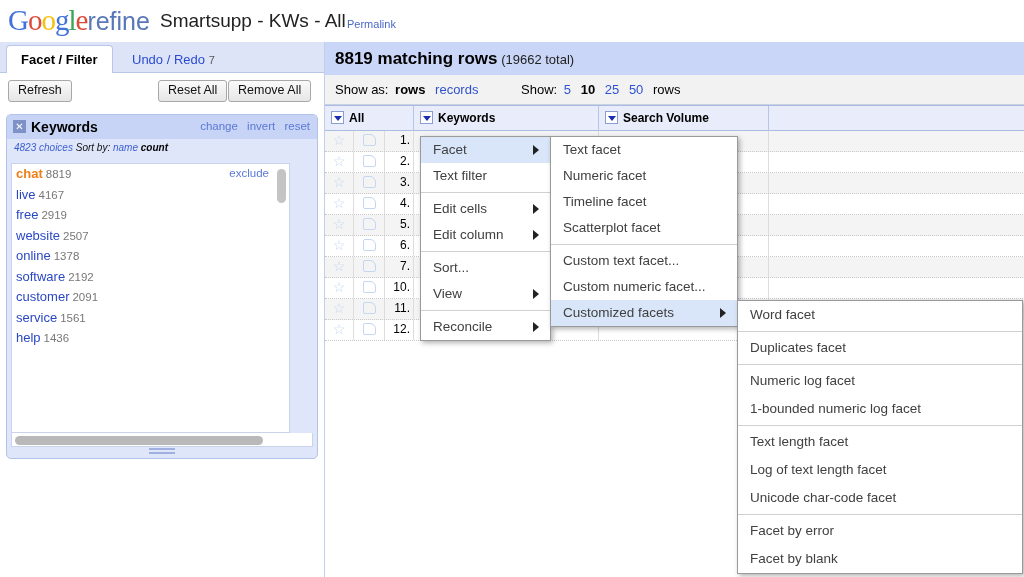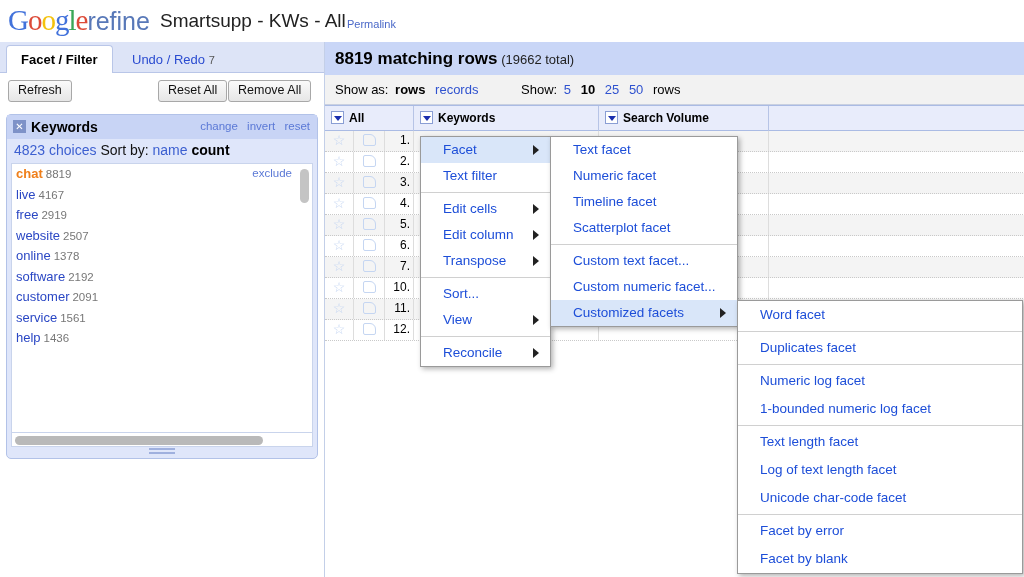--- a/index.html
+++ b/index.html
@@ -44,26 +44,26 @@
 
   .facet-box { position: absolute; left: 6px; top: 72px; width: 312px; height: 345px;
                background: #dfe6fa; border: 1px solid #b2c2e8; border-radius: 5px; }
   .facet-head { position: absolute; left: 0; top: 0; width: 310px; height: 24px; background: #c8d4f5; }
   .facet-x { position: absolute; left: 6px; top: 5px; width: 13px; height: 13px; background: #7e92c8;
              color: #fff; font-size: 10px; line-height: 13px; text-align: center; }
   .facet-title { position: absolute; left: 24px; top: 4px; font-weight: bold; font-size: 14px; }
   .facet-acts { position: absolute; right: 7px; top: 5px; font-size: 11.5px; color: #5b79d6; }
   .facet-acts span { margin-left: 6px; }
   .facet-sub { position: absolute; left: 0; top: 24px; width: 310px; height: 22px;
-               background: #dfe6fa; font-size: 14px; padding: 3px 0 0 7px; }
+               background: #dfe6fa; font-size: 10px; padding: 3px 0 0 7px; font-style: italic; }
   .facet-sub a { color: #3c5fd0; }
   .facet-sub b { color: #000; }
   .facet-sub .lbl { color: #111; }
 
-  .choices { position: absolute; left: 4px; top: 48px; width: 302px; height: 270px;
+  .choices { position: absolute; left: 4px; top: 48px; width: 279px; height: 270px;
              background: #fff; border: 1px solid #c9d4ec; overflow: hidden; }
   .choice { position: relative; height: 20.5px; padding: 2px 0 0 4px; font-size: 13px; white-space: nowrap; }
   .choice .nm { color: #2a47c4; }
   .choice.sel .nm { color: #ef7f1a; font-weight: bold; }
   .choice .ct { color: #777; font-size: 11.5px; margin-left: 3px; }
   .choice .ex { position: absolute; right: 20px; top: 3px; color: #5b79d6; font-size: 11.5px; }
   .vscroll { position: absolute; right: 1px; top: 1px; width: 11px; height: 268px; background: #fff; }
   .vthumb { position: absolute; right: 2px; top: 4px; width: 9px; height: 34px; background: #c4c4c4; border-radius: 5px; }
   .hscroll { position: absolute; left: 4px; top: 318px; width: 302px; height: 14px; background: #fff; border: 1px solid #c9d4ec; border-top: none; }
   .hthumb { position: absolute; left: 3px; top: 3px; width: 248px; height: 9px; background: #b9b9b9; border-radius: 5px; }
@@ -110,22 +110,22 @@
   .cell-kw { position: absolute; left: 89px; width: 185px; height: 20px; border-right: 1px solid #ddd; }
   .cell-sv { position: absolute; left: 274px; width: 170px; height: 20px; padding: 2px 6px 0 0;
              text-align: right; font-size: 12px; color: #0a8b2a; border-right: 1px solid #ddd; }
   .star { color: #c5d6f2; font-size: 14px; line-height: 19px; }
   .flag { display: inline-block; margin-top: 3px; width: 13px; height: 12px;
           border: 1.5px solid #c5d6f2; border-radius: 2px 6px 2px 2px; }
 
   
   .menu { position: absolute; background: #fff; border: 1px solid #9a9a9a;
           box-shadow: 2px 2px 5px rgba(0,0,0,.3); z-index: 50; }
-  .mi { position: relative; height: 26px; padding: 5px 34px 0 22px; font-size: 13.5px;
-        white-space: nowrap; color: #1d4ed8; }
+  .mi { position: relative; height: 26px; padding: 5px 34px 0 12px; font-size: 13.5px;
+        white-space: nowrap; color: #404040; }
   .mi.hl { background: #d9e6f9; }
   .mi .arw { position: absolute; right: 11px; top: 8px; width: 0; height: 0;
              border-top: 5px solid transparent; border-bottom: 5px solid transparent;
              border-left: 6px solid #222; }
   .msep { height: 1px; background: #d0d0d0; margin: 3px 0; }
   #menu1 { left: 420px; top: 136px; width: 131px; }
   #menu2 { left: 550px; top: 136px; width: 188px; }
   #menu3 { left: 737px; top: 300px; width: 286px; }
   #menu3 .mi { height: 28px; padding-top: 6px; }
   #menu3 .msep { margin: 2px 0; }
@@ -305,21 +305,20 @@
         </div>
       </div>
   </div>
 
   <div class="menu" id="menu1">
       <div class="mi hl"><span>Facet</span><span class="arw"></span></div>
       <div class="mi"><span>Text filter</span></div>
       <div class="msep"></div>
       <div class="mi"><span>Edit cells</span><span class="arw"></span></div>
       <div class="mi"><span>Edit column</span><span class="arw"></span></div>
-      <div class="mi"><span>Transpose</span><span class="arw"></span></div>
       <div class="msep"></div>
       <div class="mi"><span>Sort...</span></div>
       <div class="mi"><span>View</span><span class="arw"></span></div>
       <div class="msep"></div>
       <div class="mi"><span>Reconcile</span><span class="arw"></span></div>
     </div>
   <div class="menu" id="menu2">
       <div class="mi"><span>Text facet</span></div>
       <div class="mi"><span>Numeric facet</span></div>
       <div class="mi"><span>Timeline facet</span></div>

